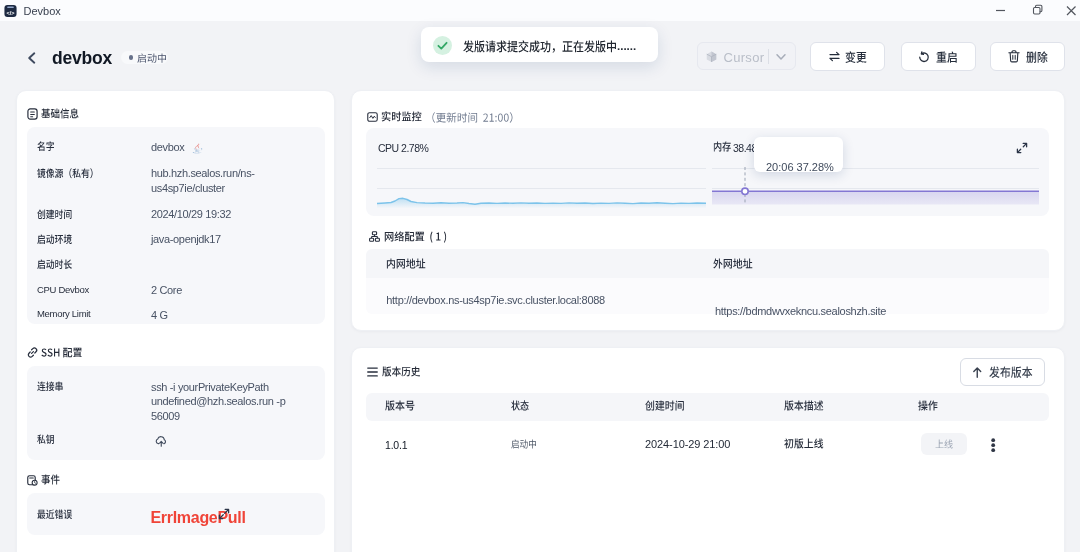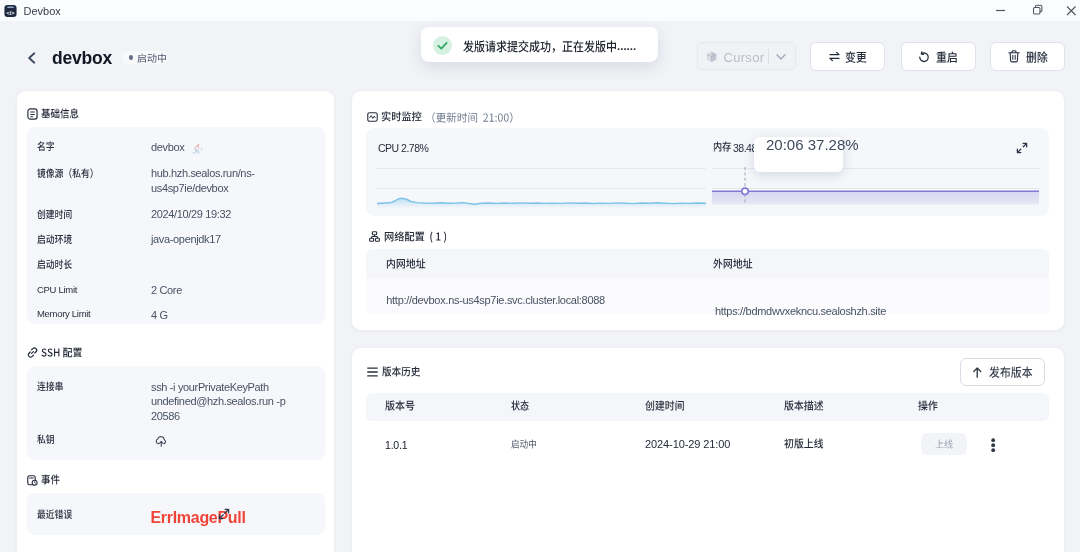--- a/index.html
+++ b/index.html
@@ -94,25 +94,25 @@
   </svg>
 <svg style="position:absolute;left:37px;top:208.6px;overflow:visible" width="35" height="10">
     <path d="M7.3 0.6V8.8C7.3 9 7.2 9.1 7 9.1C6.9 9.1 6.3 9.1 5.7 9.1C5.8 9.3 5.9 9.7 6 10C6.8 10 7.3 10 7.6 9.8C8 9.7 8.1 9.4 8.1 8.8V0.6ZM5.6 1.6V7.4H6.4V1.6ZM1.6 4.2H1.4C2 3.5 2.5 2.7 2.9 1.9C3.5 2.7 4.1 3.5 4.5 4.2ZM2.7 0.4C2.2 1.7 1.3 3.1 0.2 4C0.4 4.2 0.7 4.5 0.8 4.7C0.9 4.6 1.1 4.5 1.2 4.3V8.5C1.2 9.6 1.5 9.9 2.4 9.9C2.6 9.9 3.8 9.9 4 9.9C4.8 9.9 5.1 9.4 5.1 8C4.9 7.9 4.6 7.8 4.4 7.6C4.4 8.8 4.3 9 3.9 9C3.7 9 2.7 9 2.5 9C2.1 9 2 9 2 8.5V5H3.7C3.7 6.1 3.6 6.6 3.5 6.7C3.4 6.8 3.3 6.8 3.2 6.8C3.1 6.8 2.8 6.8 2.5 6.8C2.6 7 2.7 7.4 2.7 7.6C3.1 7.6 3.4 7.6 3.6 7.6C3.8 7.6 4 7.5 4.2 7.3C4.4 7 4.5 6.3 4.5 4.5L4.5 4.3L4.7 4.5L5.3 3.8C4.8 3.1 4 2 3.3 1.1L3.5 0.7Z M12.2 1.2V2H13.8V2.6H11.7V3.4H13.8V4.1H12.2V4.8H13.8V5.5H12.1V6.2H13.8V6.9H11.8V7.7H13.8V8.6H14.6V7.7H17V6.9H14.6V6.2H16.7V5.5H14.6V4.8H16.6V3.4H17.1V2.6H16.6V1.2H14.6V0.4H13.8V1.2ZM14.6 3.4H15.8V4.1H14.6ZM14.6 2.6V2H15.8V2.6ZM9.6 5.2C9.6 5.1 9.9 4.9 10 4.8H11C10.9 5.6 10.7 6.4 10.5 7C10.3 6.6 10.2 6.1 10 5.6L9.4 5.8C9.6 6.7 9.9 7.3 10.2 7.9C9.9 8.5 9.5 9 9.1 9.4C9.3 9.5 9.6 9.8 9.7 10C10.1 9.7 10.4 9.2 10.7 8.6C11.7 9.6 12.9 9.8 14.5 9.8H17C17 9.5 17.2 9.1 17.3 8.9C16.8 8.9 14.9 8.9 14.5 8.9C13.1 8.9 11.9 8.7 11.1 7.8C11.4 6.8 11.7 5.6 11.8 4.1L11.3 3.9L11.2 4H10.6C11 3.2 11.5 2.2 11.8 1.2L11.3 0.9L11 1H9.3V1.9H10.8C10.4 2.7 10 3.5 9.9 3.8C9.7 4.1 9.5 4.4 9.3 4.4C9.4 4.6 9.6 5 9.6 5.2Z M21.7 4.6C22.2 5.3 22.7 6.4 23 7L23.8 6.5C23.5 5.9 22.9 4.9 22.4 4.1ZM20.4 5V7.2H19V5ZM20.4 4.2H19V2.1H20.4ZM18.3 1.2V8.9H19V8.1H21.1V1.2ZM24.3 0.4V2.4H21.5V3.4H24.3V8.6C24.3 8.9 24.2 8.9 24 8.9C23.8 8.9 23.2 8.9 22.5 8.9C22.6 9.2 22.8 9.6 22.8 9.9C23.7 9.9 24.3 9.9 24.6 9.7C25 9.6 25.1 9.3 25.1 8.6V3.4H26.1V2.4H25.1V0.4Z M27.1 2.8V10H28V2.8ZM27.3 0.9C27.7 1.4 28.1 2.1 28.3 2.5L29 2C28.8 1.5 28.3 0.9 27.9 0.5ZM29.8 6.1H31.8V7.4H29.8ZM29.8 4.1H31.8V5.3H29.8ZM29.1 3.3V8.2H32.5V3.3ZM29.4 0.9V1.9H33.7V8.9C33.7 9 33.6 9.1 33.5 9.1C33.4 9.1 33.1 9.1 32.7 9.1C32.8 9.3 32.9 9.7 33 10C33.5 10 33.9 10 34.2 9.8C34.5 9.6 34.5 9.4 34.5 8.9V0.9Z" fill="#272e3d"></path>
   </svg>
 <svg style="position:absolute;left:37px;top:233.6px;overflow:visible" width="35" height="10">
     <path d="M2.5 5.9V10H3.3V9.4H7V10H7.9V5.9ZM3.3 8.5V6.8H7V8.5ZM3.8 0.6C3.9 1 4.1 1.5 4.2 1.8H1.3V4.4C1.3 5.9 1.2 7.9 0.3 9.4C0.5 9.5 0.8 9.9 1 10.1C1.9 8.7 2.1 6.5 2.2 4.9H7.7V1.8H5L5.1 1.8C5 1.4 4.8 0.8 4.6 0.4ZM2.2 2.7H6.9V4H2.2Z M9.6 1.2V2.1H13V1.2ZM14.4 0.6C14.4 1.3 14.4 2 14.4 2.7H13.3V3.7H14.4C14.3 6 13.9 8 12.8 9.3C13 9.4 13.3 9.8 13.4 10C14.7 8.6 15.1 6.3 15.2 3.7H16.3C16.2 7.2 16.1 8.5 15.9 8.8C15.8 8.9 15.7 9 15.6 9C15.4 9 15 9 14.5 8.9C14.6 9.2 14.7 9.6 14.7 9.9C15.2 9.9 15.7 9.9 16 9.9C16.2 9.8 16.4 9.7 16.6 9.4C16.9 8.9 17 7.4 17.1 3.2C17.1 3 17.1 2.7 17.1 2.7H15.2C15.2 2 15.2 1.3 15.2 0.6ZM9.6 8.8C9.8 8.6 10.2 8.5 12.5 7.9L12.6 8.5L13.4 8.2C13.2 7.5 12.8 6.3 12.5 5.3L11.8 5.6C12 6 12.1 6.5 12.3 7L10.4 7.5C10.8 6.6 11.1 5.6 11.3 4.6H13.1V3.7H9.2V4.6H10.4C10.2 5.7 9.9 6.9 9.7 7.2C9.6 7.6 9.5 7.9 9.3 7.9C9.4 8.2 9.5 8.6 9.6 8.8Z M17.9 8 18.1 8.9C18.8 8.6 19.8 8.2 20.7 7.8L20.5 6.9L19.7 7.3V4.9H20.4V4H19.7V1.9H20.6V1H17.9V1.9H18.9V4H18.1V4.9H18.9V7.6C18.5 7.7 18.2 7.9 17.9 8ZM21 1V1.9H23.2C22.6 3.7 21.7 5.3 20.7 6.3C20.9 6.5 21.2 6.9 21.3 7.1C21.9 6.5 22.4 5.8 22.8 5V10H23.7V4.3C24.3 5.1 25 6.2 25.3 6.9L26 6.3C25.6 5.6 24.8 4.4 24.2 3.6L23.7 4V3.2C23.8 2.8 24 2.4 24.1 1.9H26V1Z M30.8 6.1H33.3V6.7H30.8ZM30.8 4.9H33.3V5.5H30.8ZM31.5 0.5C31.6 0.7 31.7 0.9 31.7 1.1H29.9V1.9H34.4V1.1H32.6C32.5 0.8 32.4 0.5 32.3 0.3ZM32.9 2C32.9 2.3 32.7 2.7 32.6 3H31.4L31.5 2.9C31.5 2.7 31.4 2.2 31.2 1.9L30.6 2.1C30.7 2.4 30.7 2.7 30.8 3H29.6V3.8H34.6V3H33.4L33.7 2.1ZM30 4.3V7.3H30.9C30.7 8.4 30.4 9 29 9.3C29.1 9.5 29.3 9.8 29.4 10.1C31 9.6 31.5 8.8 31.6 7.3H32.4V8.7C32.4 9.3 32.4 9.5 32.6 9.7C32.7 9.8 33 9.9 33.2 9.9C33.4 9.9 33.7 9.9 33.8 9.9C34 9.9 34.2 9.9 34.4 9.8C34.5 9.7 34.6 9.6 34.7 9.4C34.8 9.3 34.8 8.9 34.8 8.4C34.6 8.4 34.3 8.2 34.2 8C34.2 8.4 34.2 8.7 34.1 8.9C34.1 9 34.1 9.1 34 9.1C34 9.1 33.8 9.1 33.7 9.1C33.7 9.1 33.5 9.1 33.4 9.1C33.3 9.1 33.2 9.1 33.2 9.1C33.1 9 33.1 9 33.1 8.8V7.3H34.1V4.3ZM26.7 7.7 26.9 8.7C27.7 8.4 28.7 7.9 29.6 7.5L29.4 6.6L28.5 6.9V3.8H29.3V2.9H28.5V0.5H27.7V2.9H26.8V3.8H27.7V7.3C27.3 7.5 27 7.6 26.7 7.7Z" fill="#272e3d"></path>
   </svg>
 <svg style="position:absolute;left:37px;top:258.6px;overflow:visible" width="35" height="10">
     <path d="M2.5 5.9V10H3.3V9.4H7V10H7.9V5.9ZM3.3 8.5V6.8H7V8.5ZM3.8 0.6C3.9 1 4.1 1.5 4.2 1.8H1.3V4.4C1.3 5.9 1.2 7.9 0.3 9.4C0.5 9.5 0.8 9.9 1 10.1C1.9 8.7 2.1 6.5 2.2 4.9H7.7V1.8H5L5.1 1.8C5 1.4 4.8 0.8 4.6 0.4ZM2.2 2.7H6.9V4H2.2Z M9.6 1.2V2.1H13V1.2ZM14.4 0.6C14.4 1.3 14.4 2 14.4 2.7H13.3V3.7H14.4C14.3 6 13.9 8 12.8 9.3C13 9.4 13.3 9.8 13.4 10C14.7 8.6 15.1 6.3 15.2 3.7H16.3C16.2 7.2 16.1 8.5 15.9 8.8C15.8 8.9 15.7 9 15.6 9C15.4 9 15 9 14.5 8.9C14.6 9.2 14.7 9.6 14.7 9.9C15.2 9.9 15.7 9.9 16 9.9C16.2 9.8 16.4 9.7 16.6 9.4C16.9 8.9 17 7.4 17.1 3.2C17.1 3 17.1 2.7 17.1 2.7H15.2C15.2 2 15.2 1.3 15.2 0.6ZM9.6 8.8C9.8 8.6 10.2 8.5 12.5 7.9L12.6 8.5L13.4 8.2C13.2 7.5 12.8 6.3 12.5 5.3L11.8 5.6C12 6 12.1 6.5 12.3 7L10.4 7.5C10.8 6.6 11.1 5.6 11.3 4.6H13.1V3.7H9.2V4.6H10.4C10.2 5.7 9.9 6.9 9.7 7.2C9.6 7.6 9.5 7.9 9.3 7.9C9.4 8.2 9.5 8.6 9.6 8.8Z M21.7 4.6C22.2 5.3 22.7 6.4 23 7L23.8 6.5C23.5 5.9 22.9 4.9 22.4 4.1ZM20.4 5V7.2H19V5ZM20.4 4.2H19V2.1H20.4ZM18.3 1.2V8.9H19V8.1H21.1V1.2ZM24.3 0.4V2.4H21.5V3.4H24.3V8.6C24.3 8.9 24.2 8.9 24 8.9C23.8 8.9 23.2 8.9 22.5 8.9C22.6 9.2 22.8 9.6 22.8 9.9C23.7 9.9 24.3 9.9 24.6 9.7C25 9.6 25.1 9.3 25.1 8.6V3.4H26.1V2.4H25.1V0.4Z M33.1 0.6C32.4 1.6 31.1 2.5 29.9 3.1C30.1 3.3 30.4 3.7 30.6 3.9C31.7 3.2 33.1 2.2 33.9 1ZM26.9 4.4V5.4H28.5V8.4C28.5 8.8 28.3 9 28.1 9.1C28.2 9.3 28.4 9.7 28.4 9.9C28.7 9.8 29 9.6 31.5 8.9C31.4 8.7 31.4 8.3 31.4 8L29.4 8.5V5.4H30.6C31.3 7.5 32.5 9 34.4 9.7C34.5 9.4 34.7 9 34.9 8.8C33.3 8.2 32.1 7 31.5 5.4H34.7V4.4H29.4V0.4H28.5V4.4Z" fill="#272e3d"></path>
   </svg>
-<div class="lab" style="left:37px;top:284.5px">CPU Limit</div>
+<div class="lab" style="left:37px;top:284.5px">CPU Devbox</div>
 <div class="lab" style="left:37px;top:309px">Memory Limit</div>
 <div class="txt" style="left:151px;top:140.5px">devbox</div>
 <div class="txt" style="left:151px;top:167px">hub.hzh.sealos.run/ns-</div>
-<div class="txt" style="left:151px;top:182px">us4sp7ie/devbox</div>
+<div class="txt" style="left:151px;top:182px">us4sp7ie/cluster</div>
 <div class="txt" style="left:151px;top:208px">2024/10/29 19:32</div>
 <div class="txt" style="left:151px;top:233px">java-openjdk17</div>
 <div class="txt" style="left:151px;top:283.5px">2 Core</div>
 <div class="txt" style="left:151px;top:308.5px">4 G</div>
 <svg style="left:192px;top:140.5px" width="10.5" height="14.5" viewBox="0 0 24 24" opacity="0.8">
 <path d="M8.8 18.3s-1.1.64.78.85c2.28.26 3.45.22 5.97-.25 0 0 .66.41 1.58.77-5.63 2.4-12.73-.14-8.33-1.37M8.1 15.14s-1.23.91.65 1.1c2.44.25 4.37.27 7.7-.37 0 0 .46.47 1.19.72-6.8 2-14.38.16-9.54-1.45" fill="#7ba3c9"></path>
 <path d="M13.88 9.8c1.38 1.6-.37 3.02-.37 3.02s3.52-1.8 1.9-4.08c-1.5-2.1-2.66-3.15 3.6-6.77 0 0-9.83 2.45-5.13 7.83" fill="#e0655f"></path>
 <path d="M21.3 20.6s.83.68-.9 1.2c-3.3 1-13.72 1.3-16.62.04-1.04-.45.9-1.08 1.52-1.2.63-.15 1-.12 1-.12-1.16-.82-7.47 1.6-3.2 2.28 11.62 1.9 21.2-.85 18.2-2.2M9.33 11.87s-5.3 1.26-1.87 1.71c1.45.2 4.32.15 7-.07 2.2-.19 4.4-.58 4.4-.58s-.77.33-1.33.71c-5.38 1.42-15.79.76-12.79-.69 2.53-1.22 4.6-1.08 4.6-1.08M18.84 17.18c5.47-2.84 2.94-5.58 1.18-5.21-.43.09-.63.17-.63.17s.16-.25.47-.36c3.5-1.23 6.18 3.62-1.13 5.55 0 0 .08-.08.11-.15" fill="#7ba3c9"></path>
 <path d="M14.4 0s3.03 3.03-2.87 7.69c-4.73 3.74-1.08 5.87 0 8.3-2.76-2.49-4.79-4.68-3.43-6.72C10.1 6.28 15.61 4.84 14.4 0" fill="#e0655f"></path>
 </svg>
@@ -121,21 +121,21 @@
 </svg>
 <svg style="position:absolute;left:40.6px;top:346.9px;overflow:visible" width="41" height="11">
     <path d="M3 9.7C4.6 9.7 5.6 8.6 5.6 7.3C5.6 6.2 5 5.6 4.1 5.2L3.1 4.7C2.5 4.4 2 4.2 2 3.5C2 2.9 2.4 2.5 3.2 2.5C3.8 2.5 4.3 2.8 4.8 3.2L5.4 2.4C4.8 1.8 4 1.4 3.2 1.4C1.8 1.4 0.8 2.3 0.8 3.6C0.8 4.8 1.5 5.4 2.3 5.7L3.3 6.2C3.9 6.5 4.4 6.7 4.4 7.4C4.4 8.1 3.9 8.6 3.1 8.6C2.4 8.6 1.6 8.2 1.1 7.6L0.4 8.5C1.1 9.2 2 9.7 3 9.7Z M9.1 9.7C10.7 9.7 11.6 8.6 11.6 7.3C11.6 6.2 11 5.6 10.1 5.2L9.1 4.7C8.6 4.4 8 4.2 8 3.5C8 2.9 8.4 2.5 9.2 2.5C9.8 2.5 10.3 2.8 10.8 3.2L11.4 2.4C10.9 1.8 10 1.4 9.2 1.4C7.8 1.4 6.8 2.3 6.8 3.6C6.8 4.8 7.6 5.4 8.3 5.7L9.3 6.2C10 6.5 10.4 6.7 10.4 7.4C10.4 8.1 10 8.6 9.1 8.6C8.4 8.6 7.7 8.2 7.1 7.6L6.5 8.5C7.1 9.2 8.1 9.7 9.1 9.7Z M13 9.5H14.1V5.9H17.3V9.5H18.4V1.5H17.3V4.8H14.1V1.5H13Z M27 0.9V1.9H29.9V4.2H27V8.8C27 10 27.4 10.3 28.4 10.3C28.6 10.3 29.7 10.3 29.9 10.3C30.9 10.3 31.1 9.8 31.2 8C31 7.9 30.6 7.7 30.4 7.5C30.3 9.1 30.2 9.3 29.8 9.3C29.6 9.3 28.7 9.3 28.5 9.3C28 9.3 28 9.3 28 8.8V5.2H29.9V5.9H30.8V0.9ZM23.1 7.9H25.6V8.8H23.1ZM23.1 7.1V6.2C23.2 6.3 23.4 6.5 23.4 6.6C24 6 24.1 5.2 24.1 4.5V3.7H24.6V5.6C24.6 6.1 24.7 6.3 25.1 6.3C25.2 6.3 25.4 6.3 25.5 6.3H25.6V7.1ZM22.1 0.8V1.7H23.5V2.8H22.3V10.4H23.1V9.6H25.6V10.2H26.4V2.8H25.3V1.7H26.6V0.8ZM24.1 2.8V1.7H24.6V2.8ZM23.1 6.2V3.7H23.6V4.5C23.6 5 23.6 5.7 23.1 6.2ZM25 3.7H25.6V5.7L25.6 5.7C25.6 5.7 25.5 5.7 25.4 5.7C25.4 5.7 25.2 5.7 25.1 5.7C25 5.7 25 5.7 25 5.6Z M38 1.5H39.4V2.3H38ZM35.7 1.5H37.1V2.3H35.7ZM33.5 1.5H34.9V2.3H33.5ZM33.3 4.9V9.4H32V10.1H40.9V9.4H39.6V4.9H36.5L36.6 4.3H40.6V3.6H36.8L36.9 3H40.4V0.8H32.6V3H35.9L35.8 3.6H32.2V4.3H35.7L35.7 4.9ZM34.2 9.4V8.8H38.7V9.4ZM34.2 6.6H38.7V7.1H34.2ZM34.2 6.1V5.5H38.7V6.1ZM34.2 7.7H38.7V8.3H34.2Z" fill="#252b38"></path>
   </svg>
 <div class="ibox" style="left:27px;top:366px;width:298px;height:94px"></div>
 <svg style="position:absolute;left:37px;top:381.1px;overflow:visible" width="26" height="10">
     <path d="M0.7 1C1.1 1.5 1.7 2.4 1.9 2.9L2.6 2.3C2.3 1.8 1.8 1 1.3 0.5ZM2.3 3.9H0.4V4.8H1.5V7.9C1.1 8.1 0.6 8.5 0.2 9.1L0.8 10.1C1.2 9.4 1.5 8.7 1.8 8.7C2 8.7 2.3 9.1 2.7 9.3C3.4 9.8 4.1 9.9 5.3 9.9C6.2 9.9 7.7 9.9 8.4 9.8C8.4 9.5 8.5 9 8.6 8.7C7.7 8.9 6.3 8.9 5.3 8.9C4.3 8.9 3.5 8.9 2.9 8.4C2.6 8.2 2.4 8.1 2.3 8ZM3.3 5C3.4 4.9 3.7 4.8 4.1 4.8H5.4V6H2.8V7H5.4V8.7H6.3V7H8.3V6H6.3V4.8H7.9L7.9 3.9H6.3V2.8H5.4V3.9H4.2C4.4 3.4 4.6 2.9 4.8 2.3H8.2V1.4H5.1L5.4 0.6L4.5 0.4C4.4 0.7 4.3 1.1 4.2 1.4H2.9V2.3H4C3.8 2.8 3.6 3.2 3.5 3.4C3.3 3.8 3.2 4 3 4.1C3.1 4.3 3.3 4.8 3.3 5Z M10.1 0.4V2.4H9.1V3.3H10.1V5.4C9.7 5.6 9.3 5.7 9 5.8L9.2 6.7L10.1 6.4V8.9C10.1 9 10.1 9.1 10 9.1C9.9 9.1 9.6 9.1 9.2 9.1C9.3 9.3 9.4 9.7 9.5 10C10 10 10.3 10 10.6 9.8C10.8 9.6 10.9 9.4 10.9 8.9V6.1L11.7 5.8L11.6 4.9L10.9 5.2V3.3H11.7V2.4H10.9V0.4ZM13.8 0.6C13.9 0.8 14 1.1 14.1 1.4H12.2V2.2H17V1.4H15C14.9 1.1 14.7 0.7 14.5 0.5ZM15.5 2.3C15.3 2.7 15 3.4 14.8 3.8H13.5L14 3.5C13.9 3.2 13.7 2.7 13.4 2.3L12.8 2.6C13 2.9 13.2 3.5 13.3 3.8H11.9V4.7H17.2V3.8H15.6C15.8 3.4 16.1 3 16.3 2.5ZM12.3 7.8C12.8 8 13.4 8.2 14 8.5C13.4 8.9 12.6 9.1 11.6 9.2C11.7 9.4 11.9 9.7 12 10C13.2 9.8 14.2 9.5 14.8 8.9C15.5 9.3 16.1 9.7 16.6 10L17.1 9.3C16.7 9 16.1 8.6 15.5 8.3C15.8 7.8 16.1 7.3 16.3 6.5H17.3V5.7H14.2C14.4 5.4 14.5 5.1 14.6 4.8L13.8 4.7C13.7 5 13.6 5.3 13.4 5.7H11.8V6.5H13C12.8 7 12.5 7.4 12.3 7.8ZM15.4 6.5C15.3 7.1 15 7.6 14.7 7.9C14.3 7.7 13.8 7.5 13.4 7.4C13.6 7.1 13.7 6.8 13.9 6.5Z M21.5 6.2V7.5H19.3V6.2ZM18.8 1.6V4.5H21.5V5.3H18.5V8.8H19.3V8.4H21.5V10H22.4V8.4H24.7V8.8H25.6V5.3H22.4V4.5H25.2V1.6H22.4V0.4H21.5V1.6ZM22.4 6.2H24.7V7.5H22.4ZM19.7 2.4H21.5V3.7H19.7ZM22.4 2.4H24.3V3.7H22.4Z" fill="#272e3d"></path>
   </svg>
 <div class="txt" style="left:151px;top:380.5px">ssh -i yourPrivateKeyPath</div>
 <div class="txt" style="left:151px;top:395px">undefined@hzh.sealos.run -p</div>
-<div class="txt" style="left:151px;top:409.5px">20586</div>
+<div class="txt" style="left:151px;top:409.5px">56009</div>
 <svg style="position:absolute;left:37px;top:434.1px;overflow:visible" width="18" height="10">
     <path d="M3.8 9.4C4.1 9.3 4.5 9.2 7.4 8.6C7.5 9.1 7.6 9.4 7.7 9.8L8.5 9.4C8.3 8.2 7.6 6.2 7 4.7L6.3 5C6.6 5.9 6.9 6.8 7.2 7.8L4.8 8.2C5.5 6.1 6.1 3.4 6.4 0.9L5.5 0.7C5.2 3.3 4.5 6.3 4.2 7C4 7.9 3.8 8.4 3.5 8.5C3.6 8.8 3.8 9.2 3.8 9.4ZM3.7 0.5C2.9 0.9 1.6 1.2 0.5 1.4C0.6 1.6 0.7 1.9 0.7 2.2C1.1 2.1 1.5 2 2 1.9V3.3H0.5V4.2H1.8C1.5 5.3 0.8 6.6 0.2 7.3C0.3 7.6 0.5 8 0.6 8.2C1.1 7.6 1.6 6.6 2 5.6V10H2.8V5.3C3.1 5.8 3.5 6.5 3.7 6.8L4.1 6C3.9 5.7 3.1 4.6 2.8 4.3V4.2H4.2V3.3H2.8V1.7C3.3 1.6 3.7 1.5 4.1 1.3Z M16.1 4.2V5.8H14.1L14.1 5.3V4.2ZM16.1 3.3H14.1V1.7H16.1ZM13.3 0.9V5.3C13.3 6.7 13.2 8.4 12.2 9.6C12.5 9.7 12.8 9.9 13 10.1C13.7 9.2 14 7.9 14.1 6.7H16.1V8.7C16.1 8.9 16 9 15.9 9C15.8 9 15.3 9 14.9 8.9C15 9.2 15.1 9.6 15.2 9.9C15.8 9.9 16.3 9.9 16.5 9.7C16.8 9.6 16.9 9.3 16.9 8.8V0.9ZM9.3 5.5V6.4H10.5V8.3C10.5 8.7 10.2 8.9 10 9C10.2 9.2 10.3 9.7 10.4 10C10.5 9.8 10.8 9.6 12.5 8.5C12.5 8.4 12.4 8 12.4 7.7L11.3 8.3V6.4H12.7V5.5H11.3V4.3H12.5V3.4H9.8C10 3.1 10.2 2.7 10.4 2.4H12.7V1.5H10.8C10.9 1.2 11 0.9 11.1 0.6L10.4 0.4C10.1 1.3 9.6 2.2 9 2.8C9.2 3.1 9.4 3.6 9.5 3.8C9.6 3.7 9.7 3.5 9.8 3.4V4.3H10.5V5.5Z" fill="#272e3d"></path>
   </svg>
 <svg style="left:154.5px;top:434.5px" width="12.5" height="12.5" viewBox="0 0 14 14">
 <path d="M4.2 9.6 H3.4 A2.7 2.7 0 0 1 3 4.5 A3.8 3.8 0 0 1 10.4 5.4 A2.3 2.3 0 0 1 10.4 9.6 H9.8" fill="none" stroke="#3f4a5c" stroke-width="1.25" stroke-linecap="round"></path>
 <path d="M7 7.2 V12.6 M5.2 9 L7 7.2 L8.8 9" fill="none" stroke="#3f4a5c" stroke-width="1.25" stroke-linecap="round" stroke-linejoin="round"></path>
 </svg>
 <svg style="left:26.5px;top:474.5px" width="10.5" height="10.5" viewBox="0 0 11 11">
 <rect x="0.8" y="0.8" width="7.8" height="9.4" rx="1.8" fill="none" stroke="#272e3d" stroke-width="1.2"></rect>
 <path d="M2.8 3.2 h3.8" stroke="#272e3d" stroke-width="1.1" stroke-linecap="round"></path>
@@ -190,21 +190,21 @@
 <stop offset="0" stop-color="#8377d3" stop-opacity="0.26"></stop>
         <stop offset="1" stop-color="#8377d3" stop-opacity="0.12"></stop>
 </linearGradient>
     </defs>
 <path d="M0 41.3 H327 V54.5 H0 Z" fill="url(#mg)"></path>
 <path d="M0 41.3 H327" fill="none" stroke="#8377d3" stroke-width="1.4"></path>
 <line x1="33" y1="17" x2="33" y2="54.5" stroke="#9aa3b3" stroke-width="1" stroke-dasharray="3 2.4"></line>
 <circle cx="33" cy="41.3" r="3.2" fill="#fff" stroke="#8377d3" stroke-width="1.6"></circle>
 </svg>
 <div class="abs" style="left:754px;top:137px;width:89px;height:35px;background:#fff;border-radius:6px;box-shadow:0 3px 12px rgba(19,51,107,0.16)"></div>
-<div class="txt" style="left:766px;top:136px;font-size:15px;letter-spacing:0;color:#3f4a5c">20:06 37.28%</div>
+<div class="txt" style="left:766px;top:161px;font-size:11px;letter-spacing:0;color:#3f4a5c">20:06 37.28%</div>
 <svg style="left:1015.5px;top:141.5px" width="12" height="12" viewBox="0 0 13 13">
 <path d="M7.8 1.5 H11.5 V5.2 M5.2 11.5 H1.5 V7.8 M11.2 1.8 L7.9 5.1 M1.8 11.2 L5.1 7.9" fill="none" stroke="#2c3548" stroke-width="1.4" stroke-linecap="round" stroke-linejoin="round"></path>
 </svg>
 <svg style="left:368.5px;top:231px" width="11" height="11" viewBox="0 0 11 11">
 <rect x="3.4" y="0.7" width="4.2" height="3" rx="0.8" fill="none" stroke="#272e3d" stroke-width="1.1"></rect>
 <rect x="0.6" y="7.2" width="4" height="3" rx="0.8" fill="none" stroke="#272e3d" stroke-width="1.1"></rect>
 <rect x="6.4" y="7.2" width="4" height="3" rx="0.8" fill="none" stroke="#272e3d" stroke-width="1.1"></rect>
 <path d="M5.5 3.7 V5.5 M2.6 7.2 V5.5 H8.4 V7.2" fill="none" stroke="#272e3d" stroke-width="1"></path>
 </svg>
 <svg style="position:absolute;left:384px;top:231.4px;overflow:visible" width="63" height="11">

